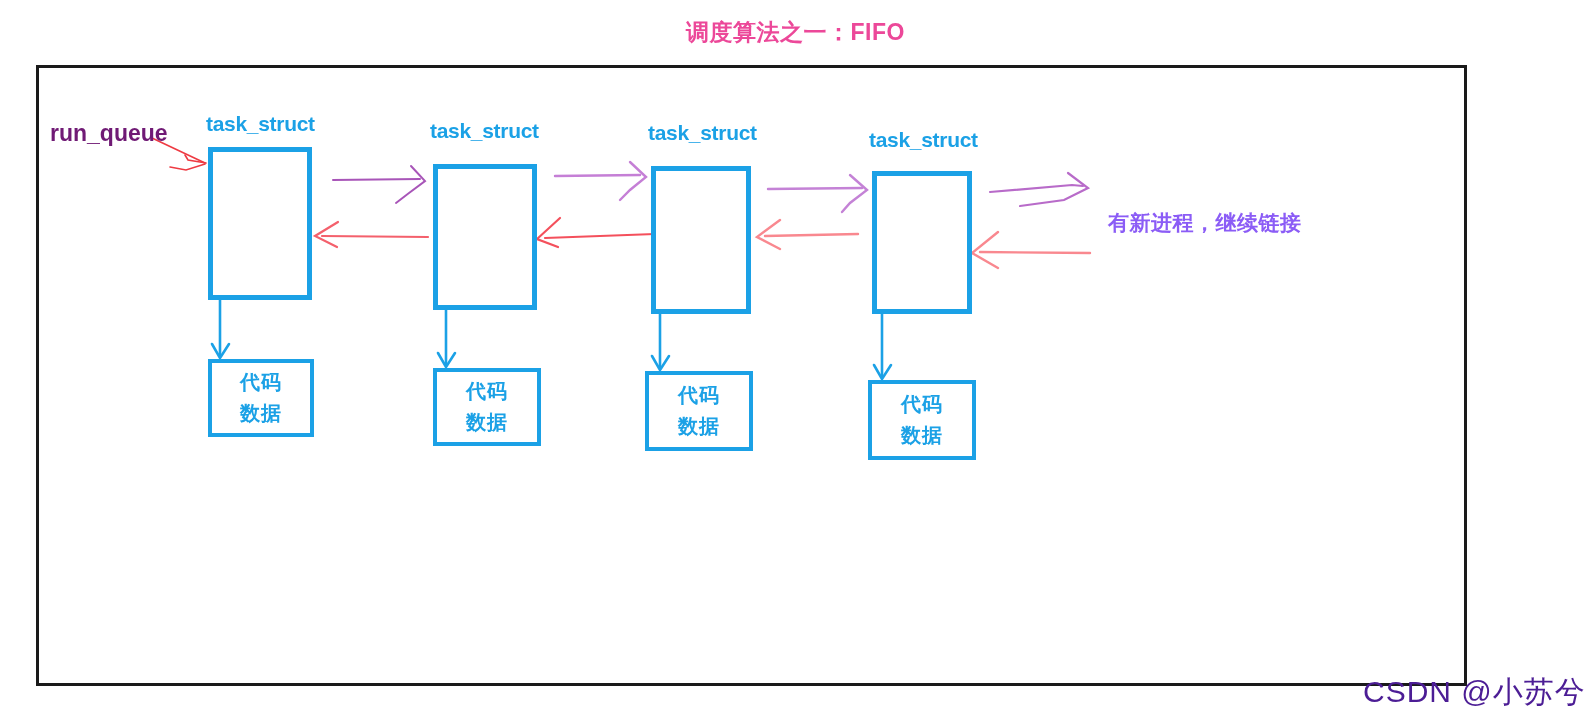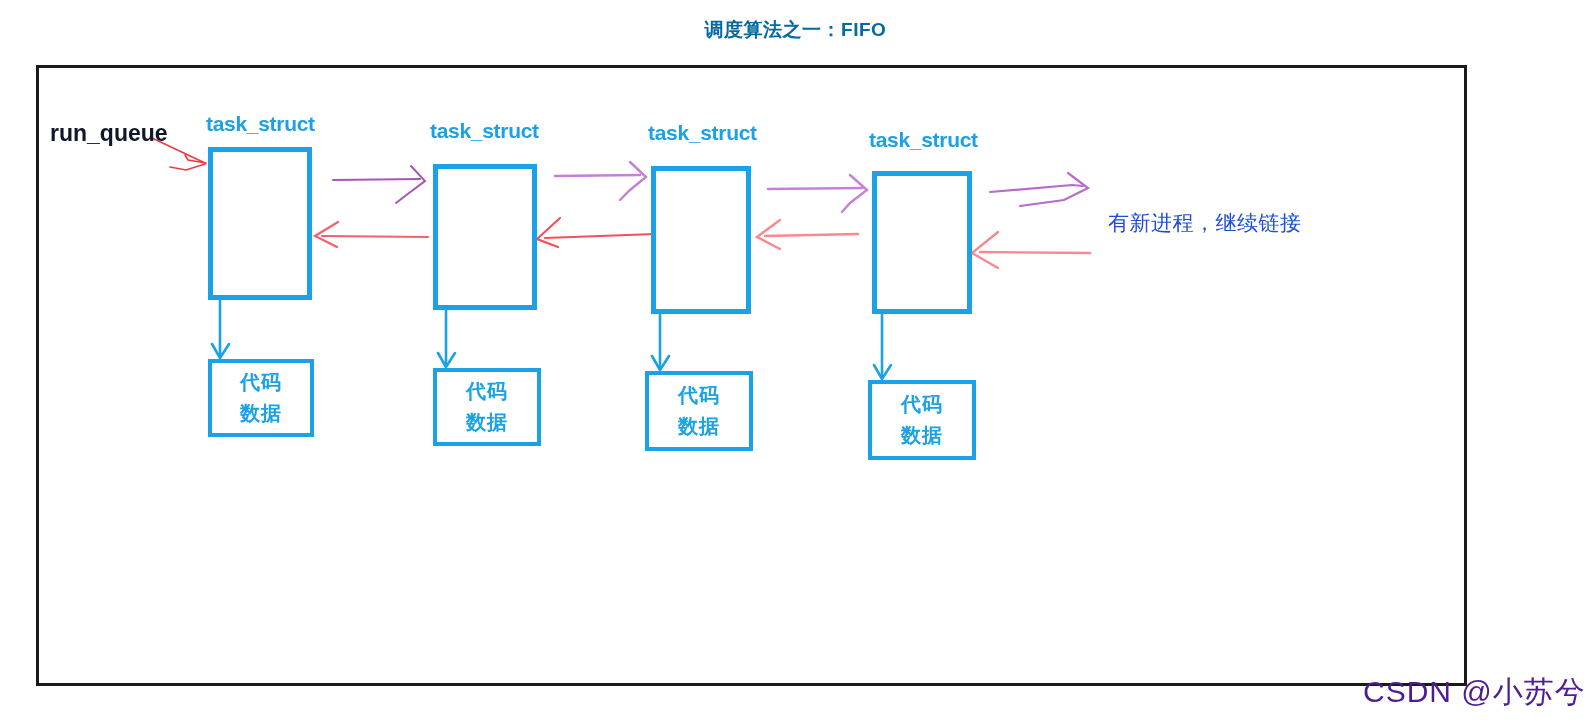--- a/index.html
+++ b/index.html
@@ -23,23 +23,23 @@
     height: 722px;
   }
 
   
   #title {
     position: absolute;
     left: 0;
     top: 17px;
     width: 1591px;
     text-align: center;
-    font-size: 19px;
-    font-weight: bold;
-    color: #0369a1;
+    font-size: 23px;
+    font-weight: bold;
+    color: #ec4899;
     letter-spacing: 0.5px;
     white-space: nowrap;
   }
 
   
   #frame {
     position: absolute;
     left: 36px;
     top: 65px;
     width: 1431px;
@@ -84,32 +84,32 @@
     letter-spacing: 1px;
   }
 
   
   #run-queue-label {
     position: absolute;
     left: 50px;
     top: 120px;
     font-size: 23px;
     font-weight: bold;
-    color: #0f172a;
+    color: #701a75;
     white-space: nowrap;
   }
 
   
   #new-proc-note {
     position: absolute;
     left: 1108px;
     top: 209px;
     font-size: 21px;
-    font-weight: normal;
-    color: #1d4ed8;
+    font-weight: bold;
+    color: #8b5cf6;
     white-space: nowrap;
     letter-spacing: 0.5px;
   }
 
   
   #watermark {
     position: absolute;
     left: 1363px;
     top: 672px;
     font-size: 30px;

